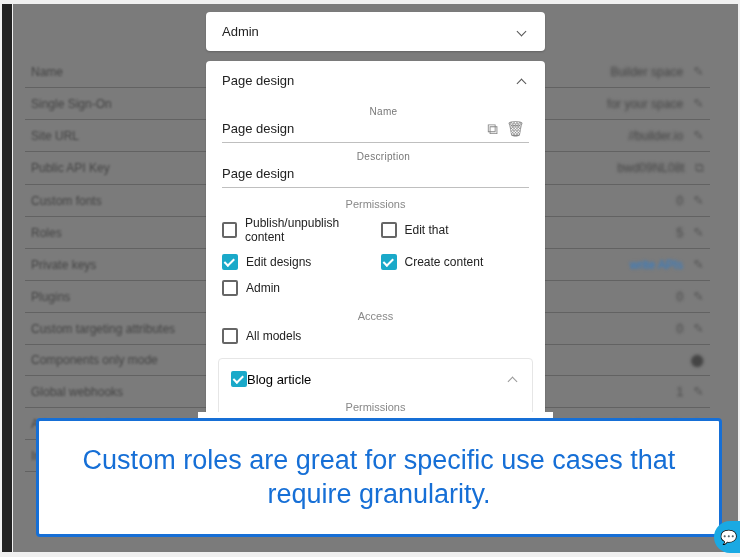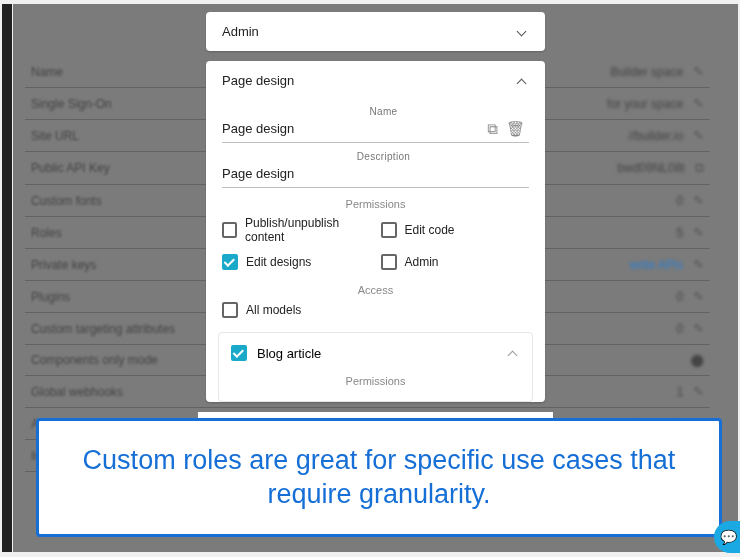--- a/index.html
+++ b/index.html
@@ -46,21 +46,21 @@
   .cb { width:16px; height:16px; border:2px solid #666; border-radius:2px; display:inline-flex;
         align-items:center; justify-content:center; background:#fff; }
   .cb.checked { background:#1aa9c9; border-color:#1aa9c9; }
   .cb.checked::after { content:""; width:8px; height:4px; border-left:2px solid #fff;
                        border-bottom:2px solid #fff; transform:rotate(-45deg) translate(0,-1px); }
 
   .inner-card { background:#fff; border:1px solid #e6e6e6; border-radius:4px;
                 margin:10px 12px 12px; padding-bottom:8px; }
   .inner-head { display:flex; align-items:center; justify-content:space-between;
                 padding:12px 12px 4px 12px; }
-  .inner-head .left { display:flex; align-items:center; gap:10px; font-size:13px; }
+  .inner-head .left { display:flex; align-items:center; font-size:13px; }
   .inner-head .chev { opacity:.6; }
 
   
   .bottom-strip { position:absolute; left:198px; top:412px; width:355px; background:#fff;
                   padding:6px 0; text-align:center; font-size:12px; color:#666; }
 
   
   .caption-box { position:absolute; left:36px; right:18px; bottom:20px; top:418px;
                  background:#fff; border:3px solid #166fd6; border-radius:4px;
                  display:flex; align-items:center; justify-content:center;
@@ -202,25 +202,29 @@
       </div>
 
       <div class="perm-head">Permissions</div>
       <div class="perm-grid">
         <label class="perm-item">
             <span class="cb"></span>
             <span>Publish/unpublish content</span>
           </label>
         <label class="perm-item">
             <span class="cb"></span>
-            <span>Edit code</span>
+            <span>Edit that</span>
           </label>
         <label class="perm-item">
             <span class="cb checked"></span>
             <span>Edit designs</span>
+          </label>
+        <label class="perm-item">
+            <span class="cb checked"></span>
+            <span>Create content</span>
           </label>
         <label class="perm-item">
             <span class="cb"></span>
             <span>Admin</span>
           </label>
       </div>
 
       <div class="perm-head">Access</div>
       <div class="perm-grid" style="grid-template-columns:1fr;">
         <label class="perm-item">

